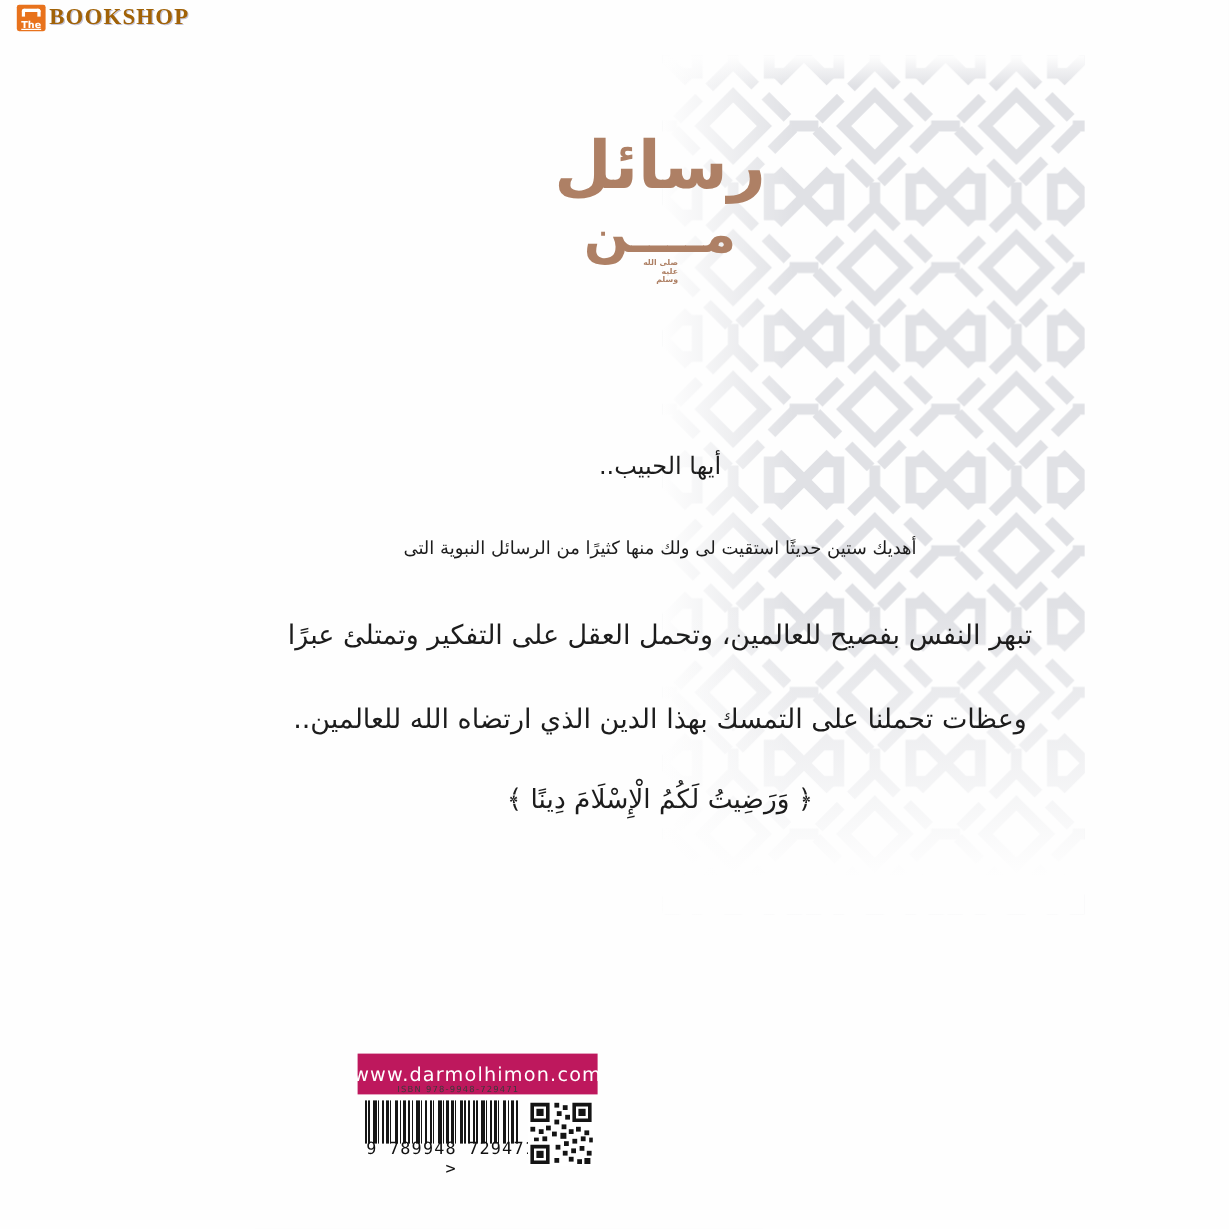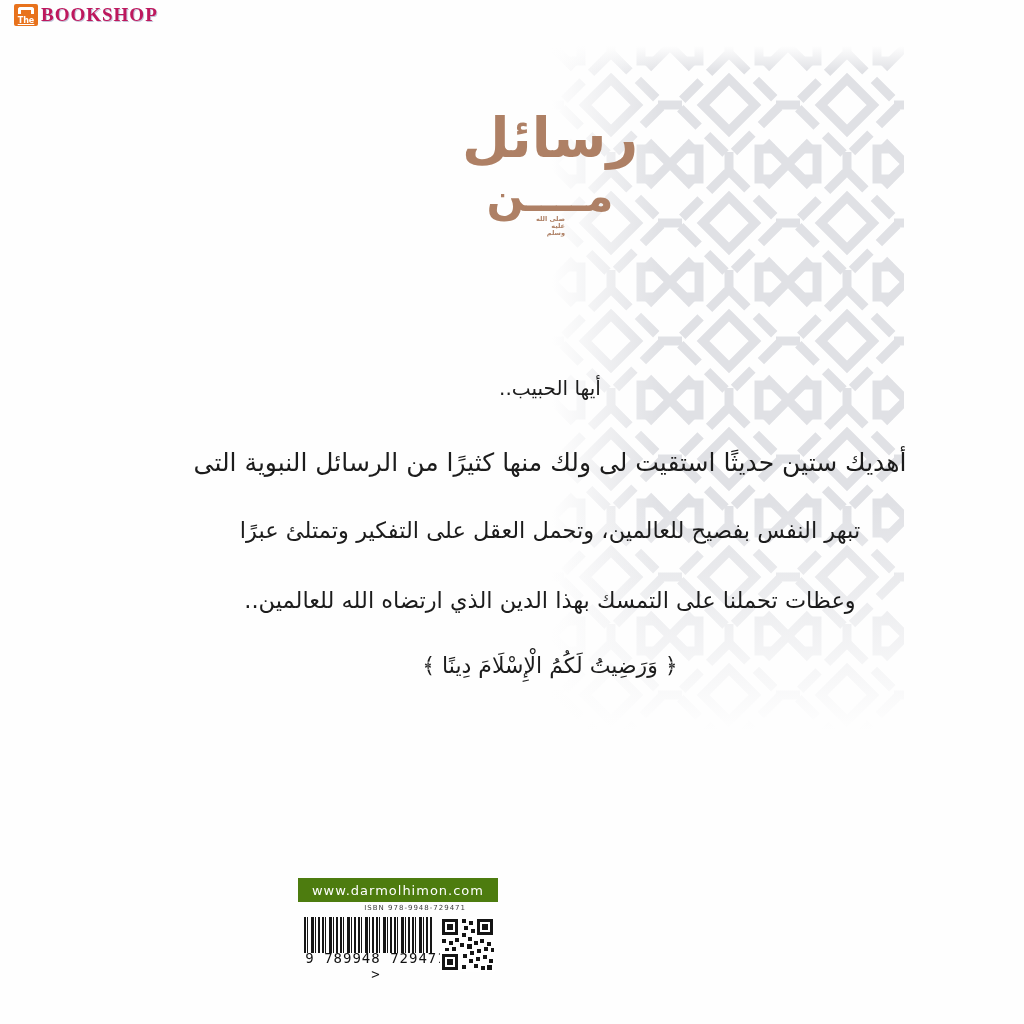--- a/index.html
+++ b/index.html
@@ -16,21 +16,21 @@
     display:flex;align-items:flex-end;justify-content:center;
   }
   .logo-icon .roof{
     position:absolute;top:3px;left:4px;width:16px;height:7px;
     border-top:3px solid #fff;border-left:3px solid #fff;border-right:3px solid #fff;
     border-radius:3px 3px 0 0;box-sizing:border-box;
   }
   .logo-icon .prefix{color:#fff;font-size:8px;font-weight:bold;line-height:10px;letter-spacing:0;text-decoration:underline;}
   .logo-name{
     font-family:"Liberation Serif",serif;font-weight:bold;font-size:19px;
-    color:#be185d;letter-spacing:1px;text-shadow:1px 1px 0 #c3c3d8;
+    color:#a16207;letter-spacing:1px;text-shadow:1px 1px 0 #c3c3d8;
   }
 
   
   .pattern-wrap{position:absolute;left:552px;top:46px;width:352px;height:716px;}
   .pattern-wrap svg{display:block;width:100%;height:100%;}
   .fade-left{position:absolute;left:0;top:0;bottom:0;width:110px;
     background:linear-gradient(to right,#fefefe 0%,rgba(254,254,254,0) 100%);}
   .fade-bottom{position:absolute;left:0;right:0;bottom:0;height:260px;
     background:linear-gradient(to top,#fefefe 12%,rgba(254,254,254,0) 100%);}
   .fade-top{position:absolute;left:0;right:0;top:0;height:26px;
@@ -47,34 +47,34 @@
     align-items:center;justify-content:center;gap:6px;}
   .pbuh{
     width:30px;font-size:6.5px;line-height:7px;font-weight:bold;
     color:#ae8065;text-align:right;flex:0 0 auto;transform:translateY(-6px);
   }
 
   
   .body-text{position:absolute;left:170px;top:376px;width:760px;direction:rtl;color:#1c1c1c;}
   .body-line{position:absolute;left:0;right:0;text-align:center;white-space:nowrap;}
   .bl1{top:0;font-size:20px;}
-  .bl2{top:72px;font-size:25px;}
+  .bl2{top:72px;font-size:15px;}
   .bl3{top:141px;font-size:22.5px;}
   .bl4{top:211px;font-size:22.5px;}
   .bl5{top:277px;font-size:22px;}
 
   
   .site-banner{
-    position:absolute;left:298px;top:878px;width:200px;height:24px;
-    background:#4d7c0f;color:#fff;font-size:13px;letter-spacing:1px;
+    position:absolute;left:298px;top:878px;width:200px;height:34px;
+    background:#be185d;color:#fff;font-size:16px;letter-spacing:1px;
     display:flex;align-items:center;justify-content:center;
   }
   .barcode-block{position:absolute;left:296px;top:904px;width:210px;height:75px;}
   .isbn-label{
-    position:absolute;left:2px;top:0;width:168px;text-align:right;
+    position:absolute;left:2px;top:0;width:168px;text-align:center;
     font-size:7px;letter-spacing:1px;color:#3a3a3a;filter:blur(.3px);white-space:nowrap;
   }
   .barcode-bars{
     position:absolute;left:8px;top:13px;width:128px;height:36px;
     background:repeating-linear-gradient(90deg,
       #161616 0 2px,#fff 2px 3px,
       #161616 3px 4px,#fff 4px 7px,
       #161616 7px 10px,#fff 10px 11px,
       #161616 11px 12px,#fff 12px 14px,
       #161616 14px 16px,#fff 16px 18px);

